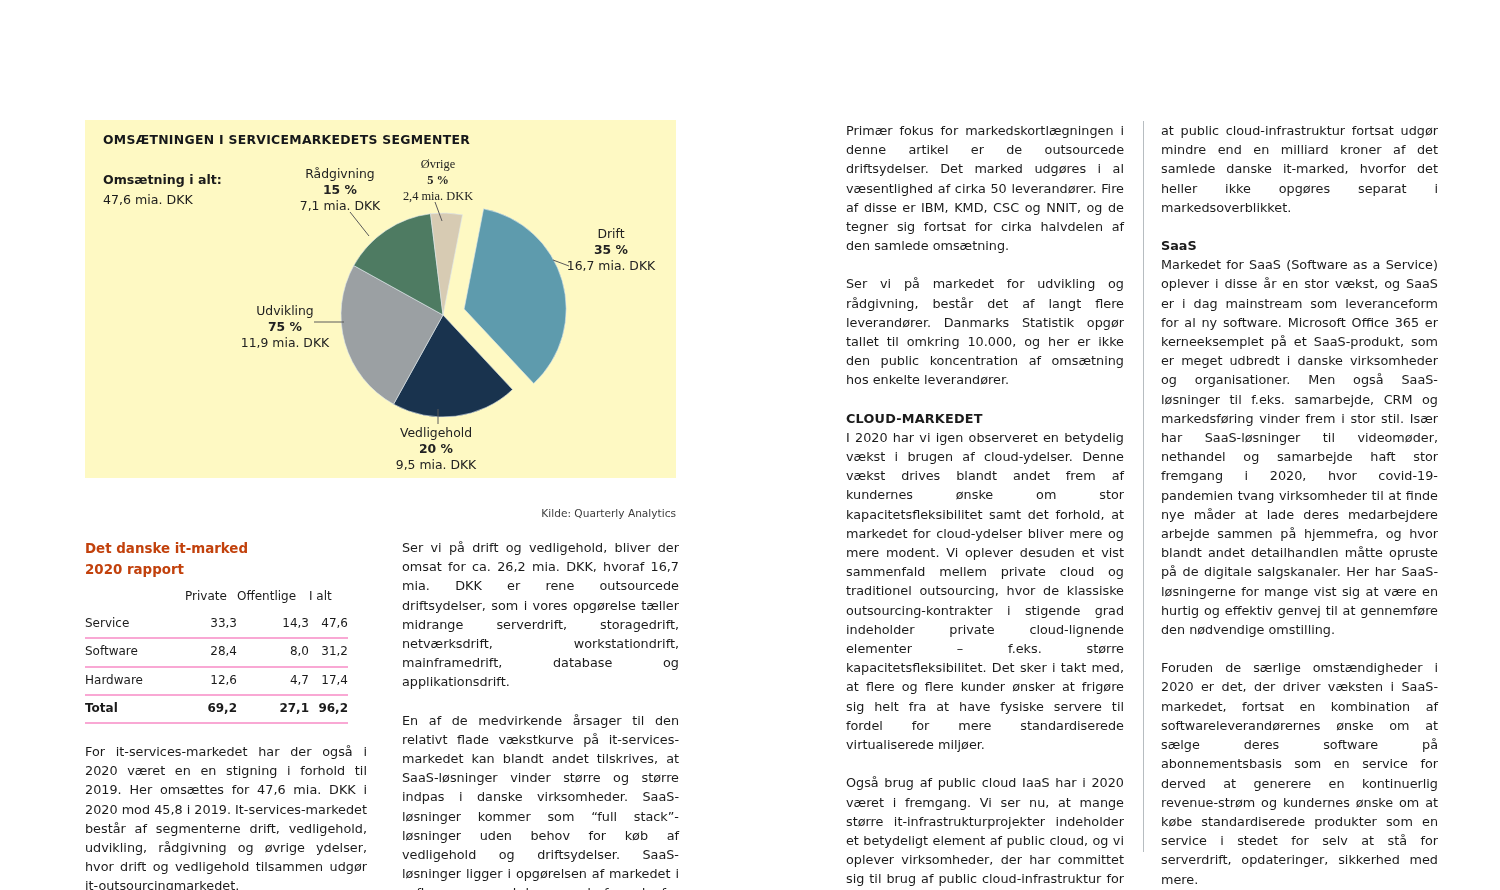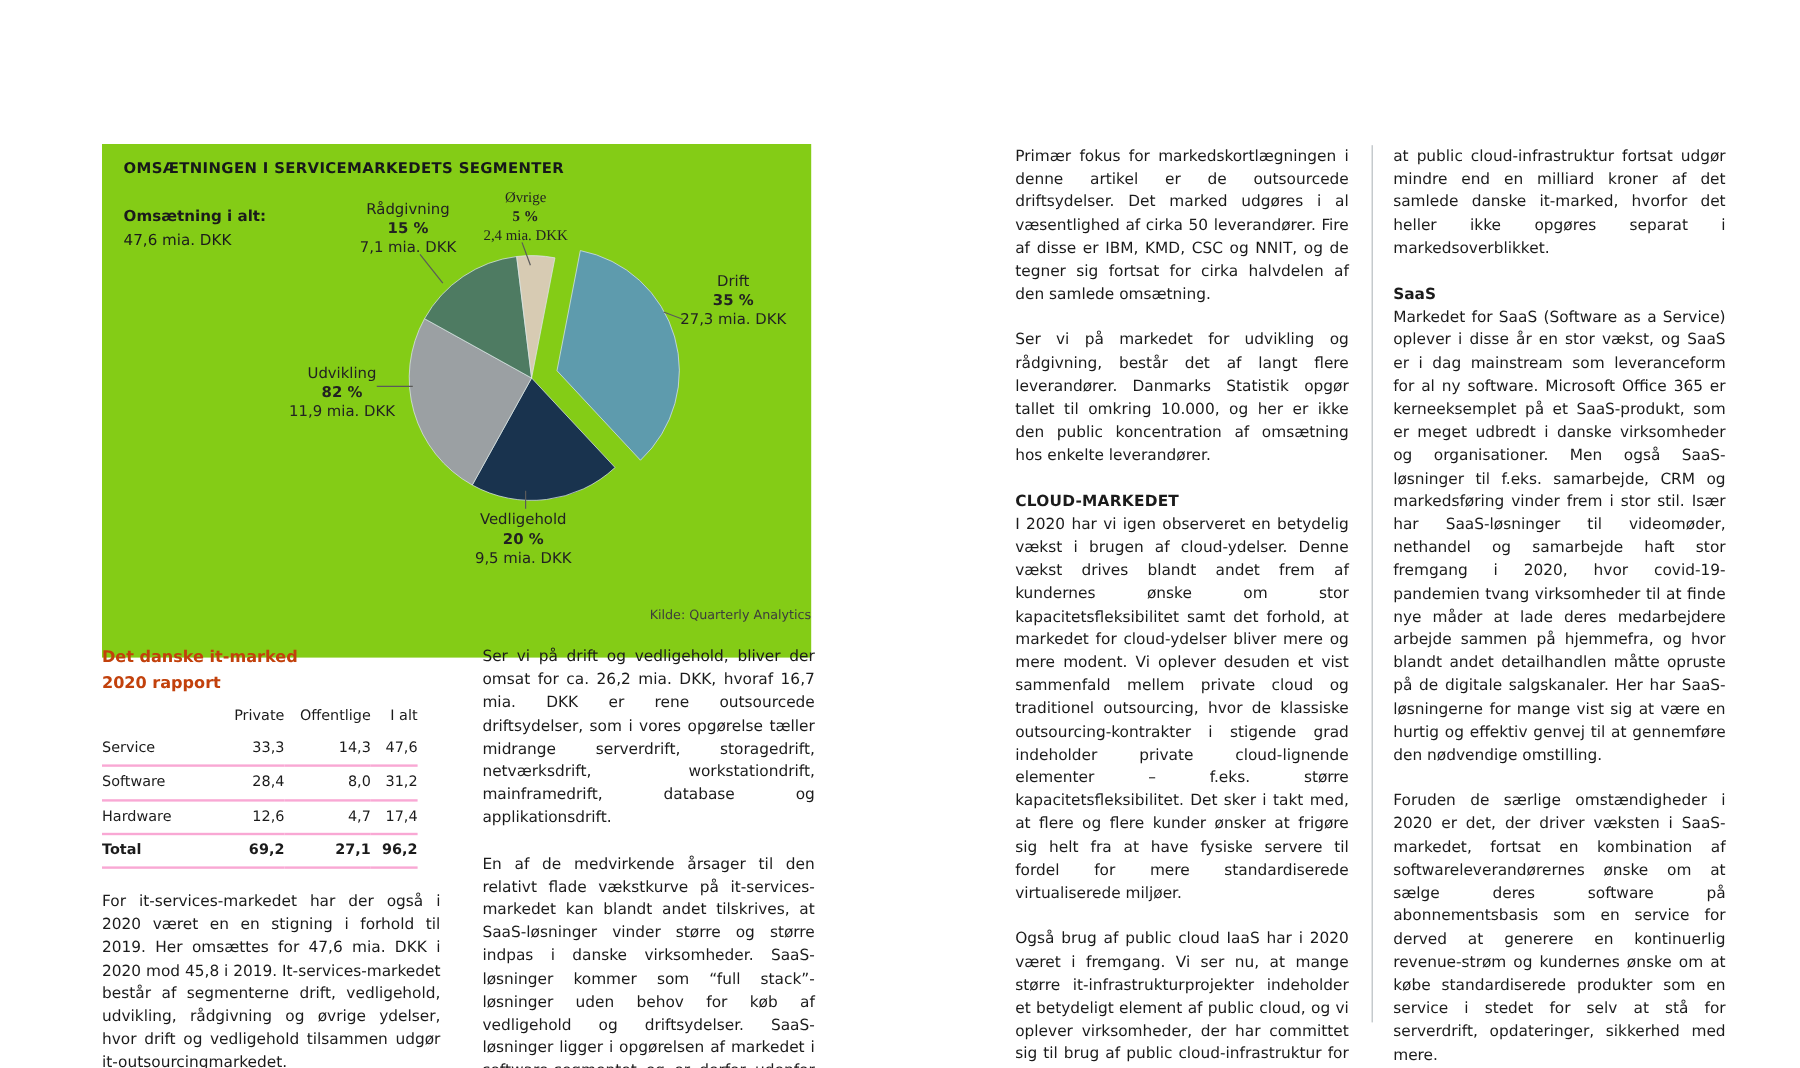--- a/index.html
+++ b/index.html
@@ -7,22 +7,22 @@
     width:1500px;height:890px;position:relative;background:#ffffff;
     font-family:"DejaVu Sans","Liberation Sans",sans-serif;
     color:#1b1b1b;overflow:hidden;
   }
   .col{position:absolute;font-size:12.8px;line-height:19.2px;text-align:justify;}
   .col p{margin:0 0 19px 0;}
   .col h4{margin:0;font-size:12.8px;line-height:19.2px;font-weight:bold;}
 
   
   .chart-box{
-    position:absolute;left:85px;top:120px;width:591px;height:428px;
-    background:#84cc16;
+    position:absolute;left:85px;top:120px;width:591px;height:358px;
+    background:#fef9c3;
   }
   .chart-title{
     position:absolute;left:18px;top:12px;margin:0;
     font-size:12.4px;font-weight:bold;letter-spacing:.3px;color:#16181a;
   }
   .chart-total{position:absolute;left:18px;top:50px;font-size:12.6px;line-height:20px;}
   .chart-total .t-label{font-weight:bold;}
   .pie-svg{position:absolute;left:0;top:0;width:591px;height:358px;}
   .pie-label{
     position:absolute;width:130px;text-align:center;
@@ -36,21 +36,21 @@
 
   
   .sec-heading{
     font-size:13.4px;line-height:21px;font-weight:bold;color:#c2410c;
     margin:0 0 5px 0;text-align:left;
   }
   table.market{
     border-collapse:collapse;width:263px;font-size:12px;margin-bottom:18px;
     table-layout:fixed;
   }
-  table.market th{font-weight:normal;text-align:right;padding:2px 0 5px 0;}
+  table.market th{font-weight:normal;padding:2px 0 5px 0;}
   table.market th.lbl, table.market td.lbl{text-align:left;}
   table.market td{text-align:right;padding:3px 0 4px 0;border-bottom:2px solid #f9a8d4;}
   table.market tr.total td{font-weight:bold;}
 
   .divider{position:absolute;left:1143px;top:121px;width:1px;height:731px;background:#b7bdc1;}
 </style>
 </head>
 <body>
 
 <section class="chart-box">
@@ -73,30 +73,30 @@
       <line x1="265" y1="92" x2="284" y2="116"></line>
       <line x1="484" y1="146" x2="468" y2="140"></line>
       <line x1="229" y1="202" x2="259" y2="202"></line>
       <line x1="353" y1="289" x2="353" y2="304"></line>
     </g>
   </svg>
 
   <div class="pie-label" style="left:461px;top:106px;">
     <div class="pl-name">Drift</div>
     <div class="pl-pct">35 %</div>
-    <div class="pl-val">27,3 mia. DKK</div>
+    <div class="pl-val">16,7 mia. DKK</div>
   </div>
   <div class="pie-label" style="left:286px;top:305px;">
     <div class="pl-name">Vedligehold</div>
     <div class="pl-pct">20 %</div>
     <div class="pl-val">9,5 mia. DKK</div>
   </div>
   <div class="pie-label" style="left:135px;top:183px;">
     <div class="pl-name">Udvikling</div>
-    <div class="pl-pct">82 %</div>
+    <div class="pl-pct">75 %</div>
     <div class="pl-val">11,9 mia. DKK</div>
   </div>
   <div class="pie-label" style="left:190px;top:46px;">
     <div class="pl-name">Rådgivning</div>
     <div class="pl-pct">15 %</div>
     <div class="pl-val">7,1 mia. DKK</div>
   </div>
   <div class="pie-label" style="left:288px;top:36px;font-family:Liberation Serif, serif;">
     <div class="pl-name">Øvrige</div>
     <div class="pl-pct">5 %</div>

